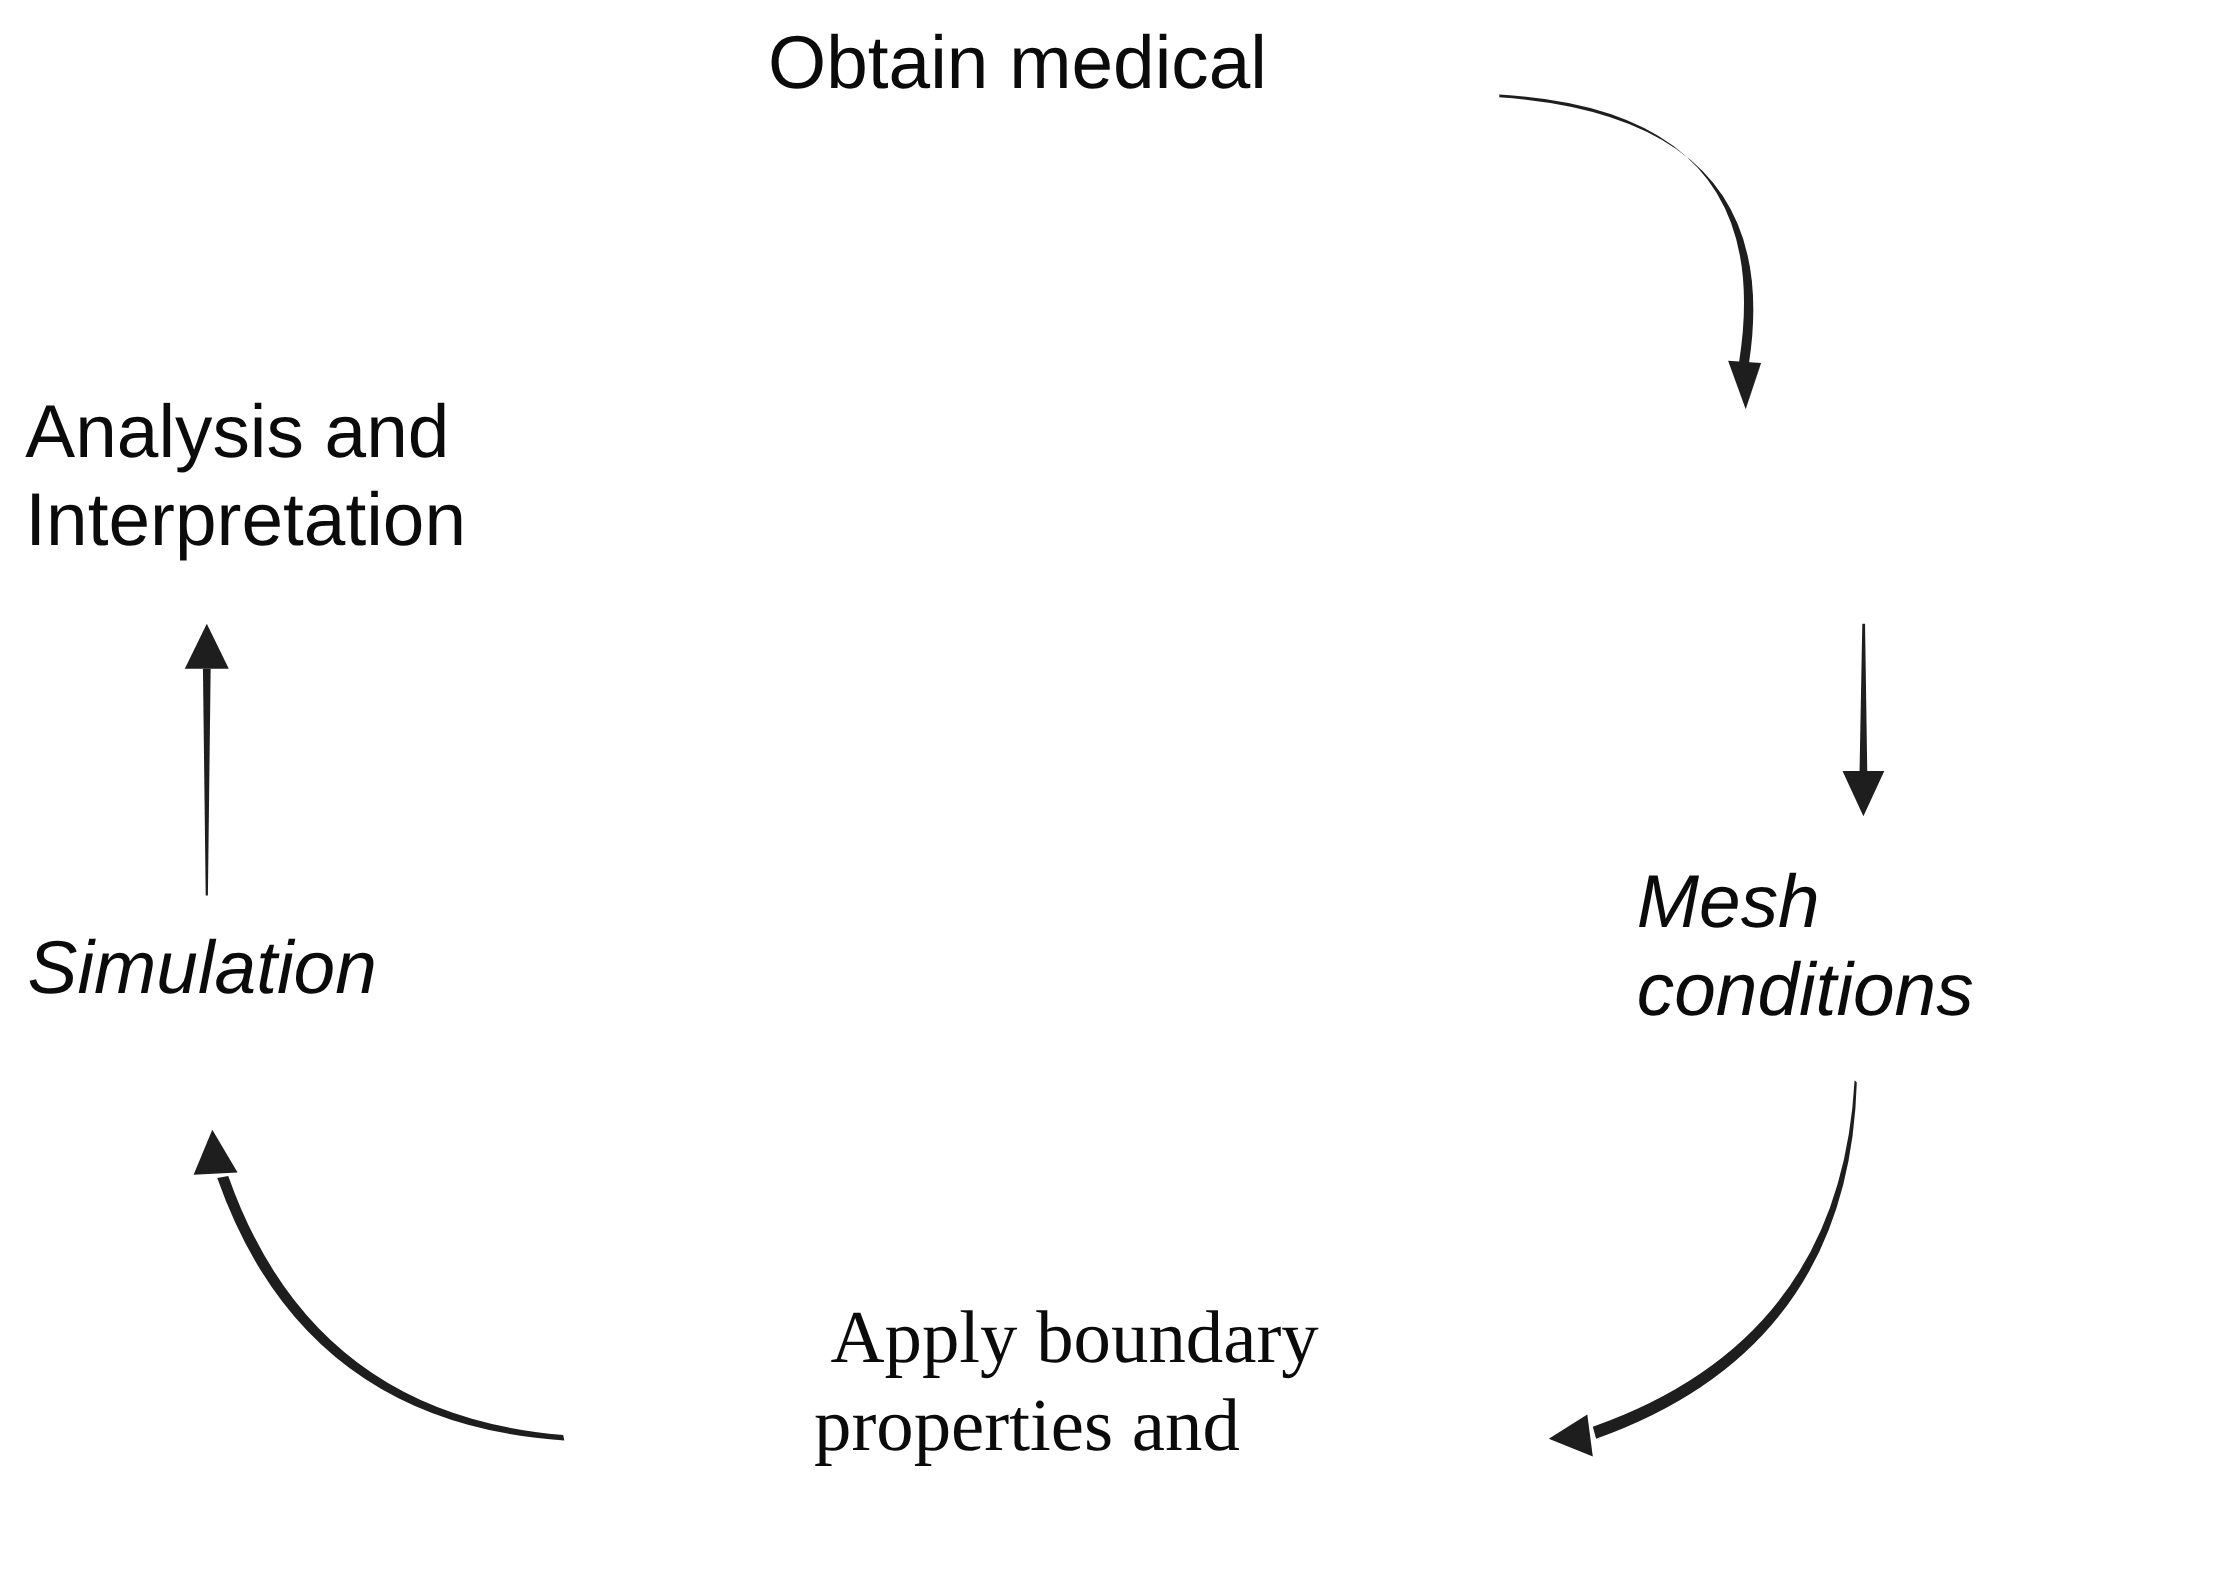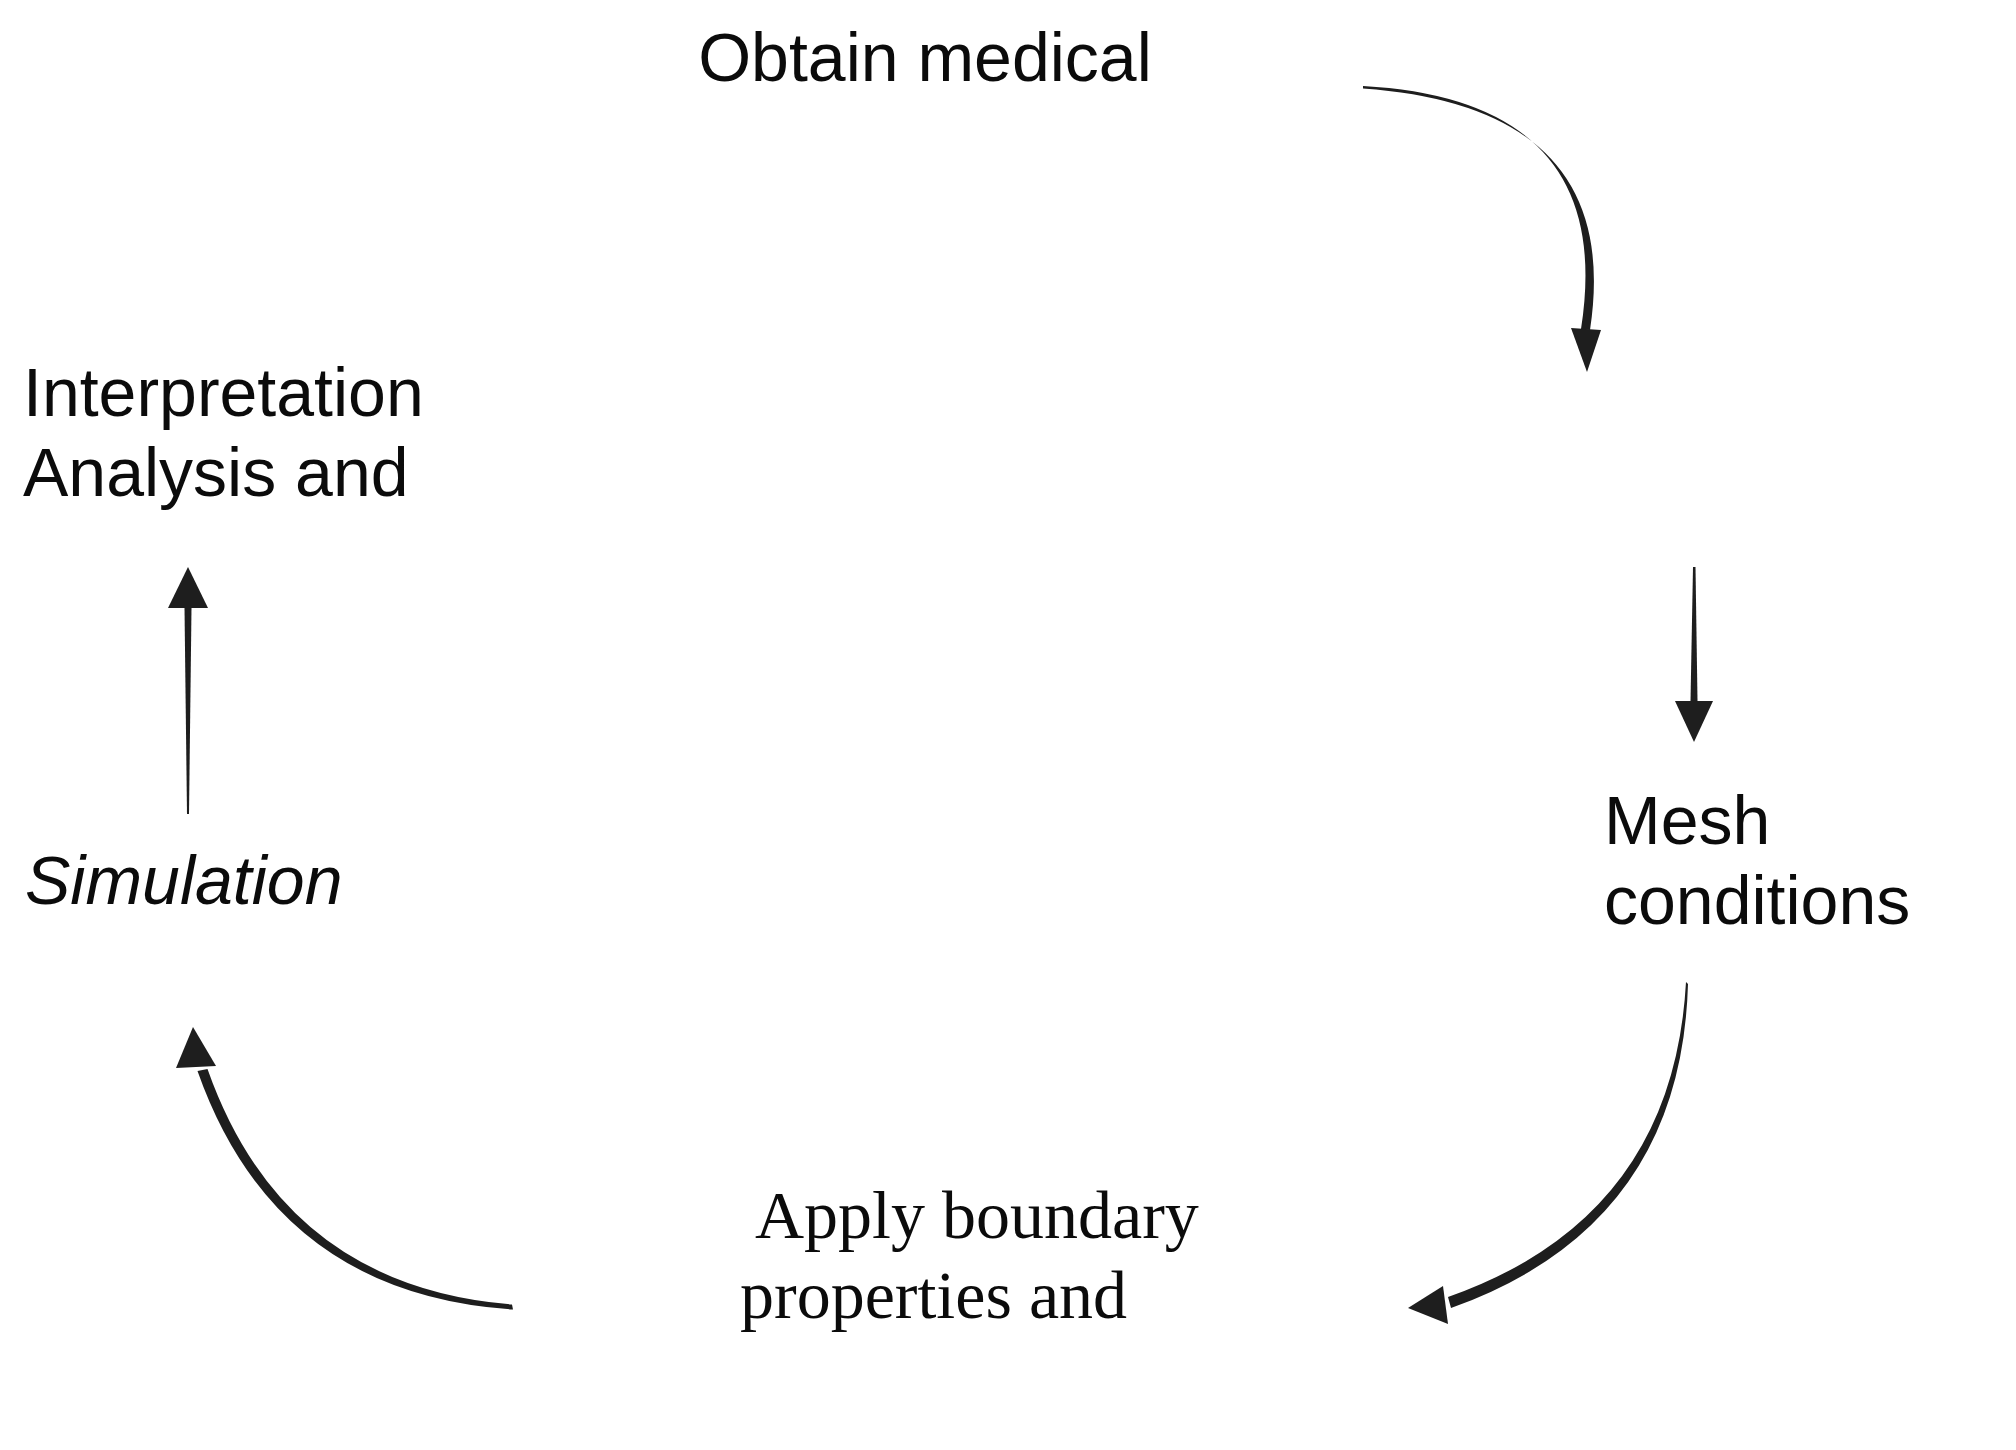--- a/index.html
+++ b/index.html
@@ -67,32 +67,32 @@
       <path class="arrow-shape" d="M184.5,608 L187,814 L189,814 L191.5,608 Z"></path>
       <polygon class="arrow-shape" points="188,567 168,608 208,608"></polygon>
     </g>
   </svg>
 
   <div class="node center" style="left:425px; top:17px; width:1000px;">
     <div class="line">Obtain medical</div>
   </div>
 
 
-  <div class="node" style="left:1604px; top:780px;">
+  <div class="node" style="left:1488px; top:780px;font-style:italic;">
     <div class="line">Mesh</div>
     <div class="line">conditions</div>
   </div>
 
   <div class="node" style="left:740px; top:1175px;font-family:Liberation Serif, serif;">
     <div class="line indent">Apply boundary</div>
     <div class="line">properties and</div>
   </div>
 
   <div class="node" style="left:25px; top:840px;font-style:italic;">
     <div class="line">Simulation</div>
   </div>
 
   <div class="node" style="left:23px; top:352px;">
+    <div class="line">Analysis and</div>
     <div class="line">Interpretation</div>
-    <div class="line">Analysis and</div>
   </div>
 
 </div>
 
 </body></html>

